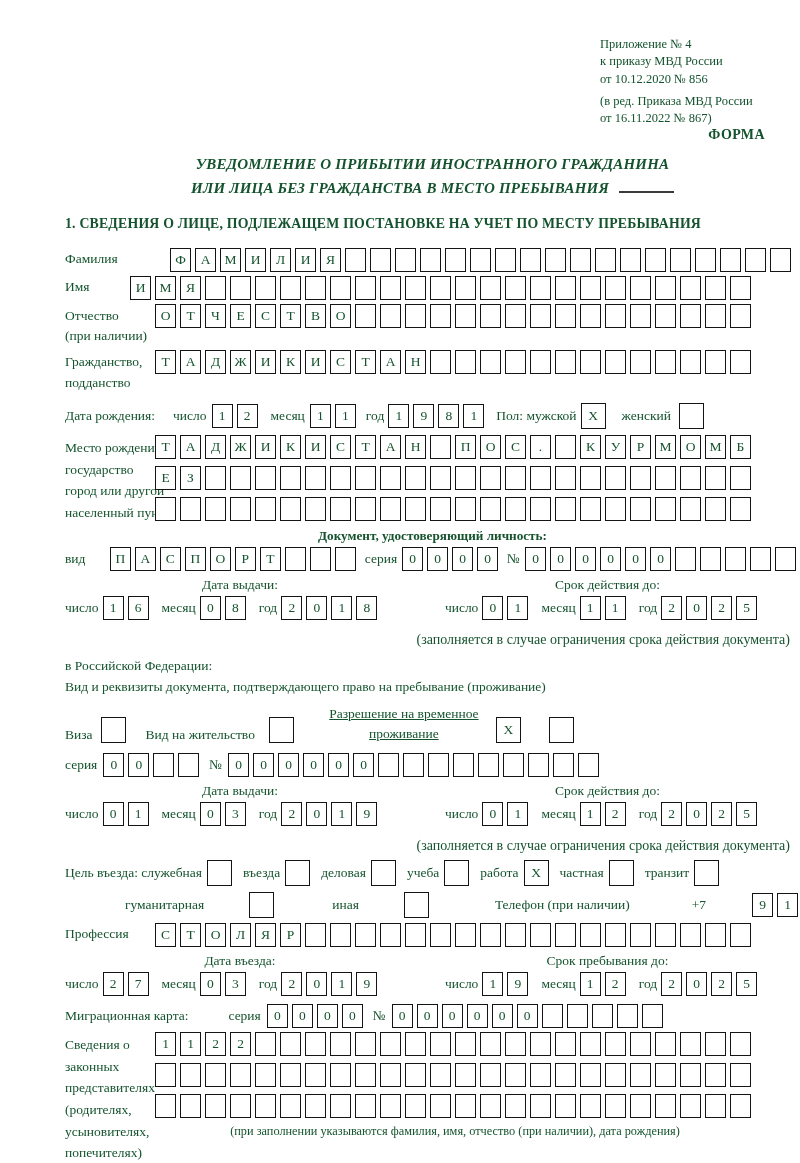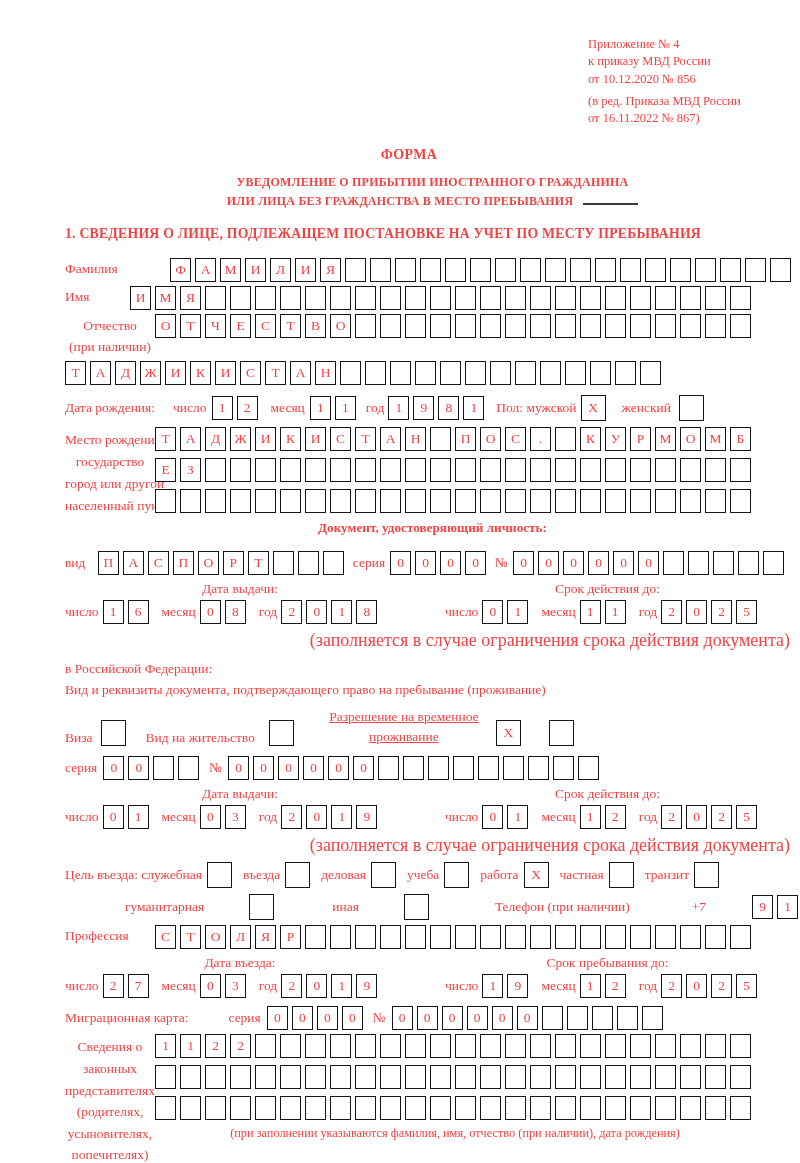--- a/index.html
+++ b/index.html
@@ -1,65 +1,65 @@
 <!DOCTYPE html>
 <html><head>
 <meta charset="utf-8">
 <style>
   html,body{margin:0;padding:0;background:#fff;}
   .page{
     width:800px;height:1163px;box-sizing:border-box;
-    padding:36px 12px 0 65px;background:#fff;color:#ef4444;
+    padding:36px 0 0 65px;background:#fff;color:#14532d;
     font-family:"Liberation Serif","DejaVu Serif",serif;
     font-size:13.5px;position:relative;overflow:hidden;
   }
   
   .hdr{margin-left:auto;margin-right:12px;width:188px;font-size:12.5px;line-height:1.38;}
   .hdr .ed{margin-top:5px;}
-  .forma{text-align:center;padding-right:35px;font-weight:bold;font-size:14px;margin-top:20px;letter-spacing:.4px;}
-  .title{width:735px;text-align:center;font-weight:bold;font-size:12px;margin-top:10px;line-height:1.55;letter-spacing:.2px;}
+  .forma{text-align:right;padding-right:35px;font-weight:bold;font-size:14px;letter-spacing:.4px;}
+  .title{width:735px;text-align:center;font-weight:bold;font-size:15px;margin-top:10px;line-height:1.55;letter-spacing:.2px;font-style:italic;}
   .tunder{display:inline-block;width:55px;border-bottom:2.5px solid #3a3a3a;margin-left:10px;}
   .sect{font-weight:bold;font-size:13.8px;margin-top:16px;letter-spacing:.2px;}
 
   .frow{display:flex;align-items:flex-start;margin-top:4px;}
   .lbl{padding-top:3px;white-space:nowrap;}
   .w65{width:65px;flex:none;}
   .w90{width:90px;flex:none;}
-  .lblcol{flex:none;line-height:1.5;padding-top:2px;text-align:center;}
+  .lblcol{flex:none;line-height:1.5;padding-top:2px;}
   .lblcol div{white-space:nowrap;}
   .boxrow{display:flex;flex:none;}
   .cbox{box-sizing:border-box;width:21px;height:24px;border:1.7px solid #141414;margin-right:4px;
         display:flex;align-items:center;justify-content:center;font-size:13.5px;flex:none;background:#fff;}
   .chk .cbox{width:25px;height:26px;}
 
   .rows-stack{display:flex;flex-direction:column;gap:7px;}
   .center-b{font-weight:bold;text-align:center;width:735px;font-size:13.2px;margin-top:4px;}
 
   .dg{display:flex;align-items:center;}
   .dg .t{margin-right:4px;}
   .dg .boxrow{margin-right:9px;}
   .datepair{display:flex;margin-top:6px;width:735px;align-items:flex-end;}
   .dp-col1{width:350px;flex:none;}
   .dp-col2{flex:1;}
   .dp-head{text-align:center;margin-bottom:3px;}
-  .note-right{width:735px;text-align:right;font-size:18px;margin-top:6px;padding-right:10px;box-sizing:border-box;}
+  .note-right{width:735px;text-align:right;font-size:14px;margin-top:12px;padding-right:10px;box-sizing:border-box;}
 
   .para{margin-top:8px;line-height:1.55;}
   .permit-row{display:flex;align-items:flex-end;margin-top:6px;}
   .permit-row .chk{margin-left:8px;margin-top:0;}
   .pml{text-align:center;line-height:1.45;}
   .gap16{width:16px;flex:none;}
   .gap22{width:22px;flex:none;}
 
   .prow{display:flex;align-items:center;margin-top:6px;}
   .prow .t{white-space:nowrap;}
   .prow .chk{margin-left:5px;margin-right:7px;}
   .indent60{padding-left:60px;gap:40px;}
 
-  .vid-row{display:flex;align-items:center;margin-top:15px;}
+  .vid-row{display:flex;align-items:center;margin-top:3px;}
   .vid-row .t{margin:0 5px;white-space:nowrap;}
   .mig-row{display:flex;align-items:center;margin-top:6px;}
   .mig-row .t{margin-right:6px;white-space:nowrap;}
 
   .rep{display:flex;margin-top:4px;}
   .rep-note{text-align:center;font-size:12.3px;margin-top:6px;white-space:nowrap;}
 </style>
 </head>
 <body>
 
@@ -173,20 +173,24 @@
         <span class="cbox"></span>
         <span class="cbox"></span>
         <span class="cbox"></span>
         <span class="cbox"></span>
         <span class="cbox"></span>
         <span class="cbox"></span>
       </span>
   </div>
 
   <div class="frow">
+    <span class="lblcol w90">
+      <div>Гражданство,</div>
+      <div>подданство</div>
+    </span>
     <span class="boxrow">
         <span class="cbox">Т</span>
         <span class="cbox">А</span>
         <span class="cbox">Д</span>
         <span class="cbox">Ж</span>
         <span class="cbox">И</span>
         <span class="cbox">К</span>
         <span class="cbox">И</span>
         <span class="cbox">С</span>
         <span class="cbox">Т</span>

